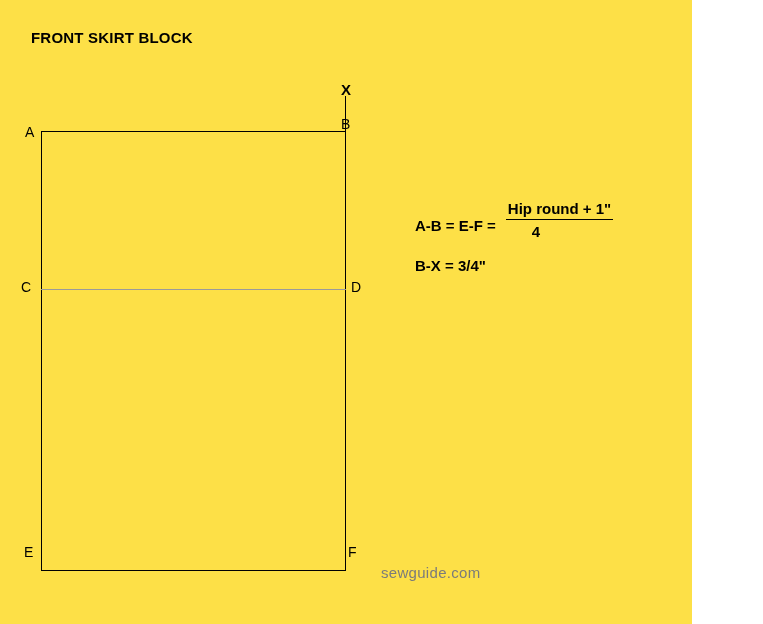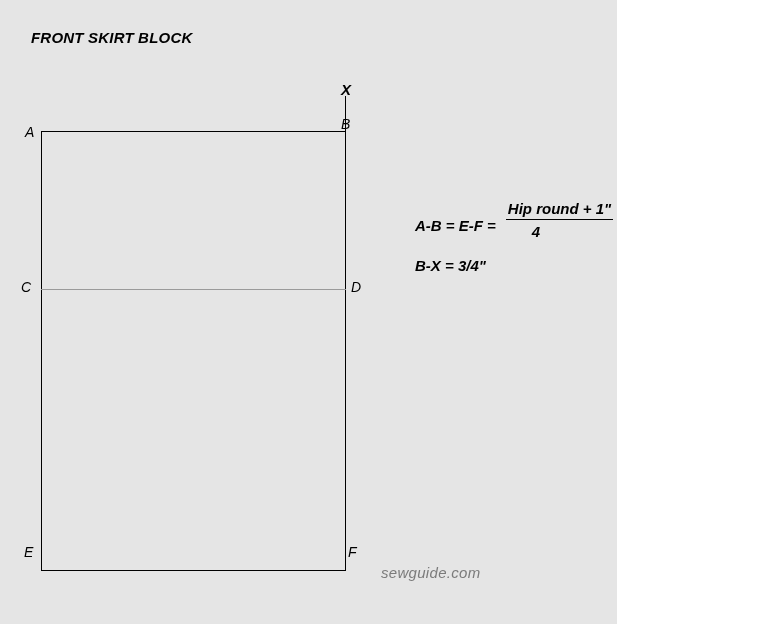--- a/index.html
+++ b/index.html
@@ -6,25 +6,24 @@
     margin: 0;
     padding: 0;
     background: #ffffff;
   }
   body {
     font-family: "Liberation Sans", sans-serif;
     color: #000000;
   }
   #page {
     position: relative;
-    width: 617px;
+    width: 692px;
     height: 624px;
-    background: #e5e5e5;
+    background: #fde047;
     overflow: hidden;
-    font-style: italic;
   }
   .title {
     position: absolute;
     left: 31px;
     top: 29px;
     font-size: 15px;
     font-weight: bold;
     letter-spacing: 0.2px;
     color: #000;
   }

